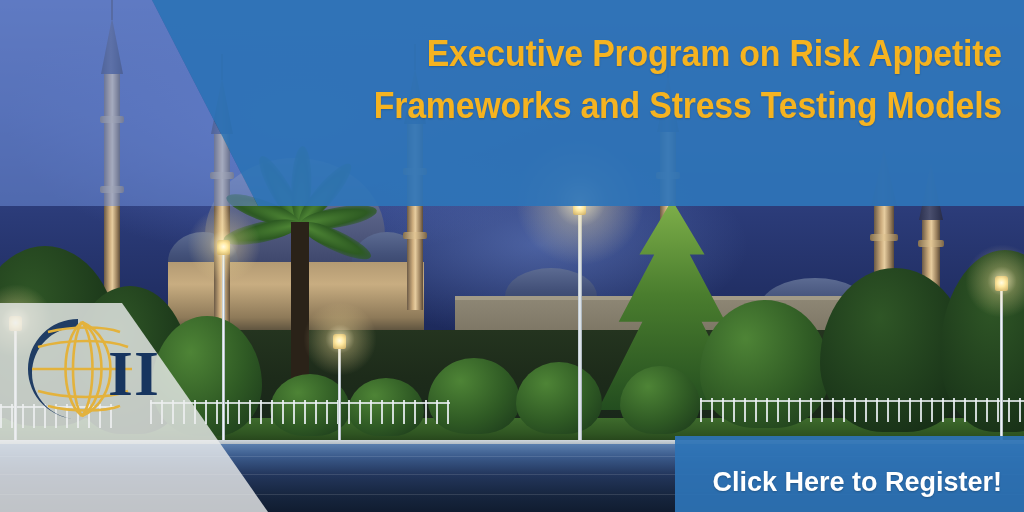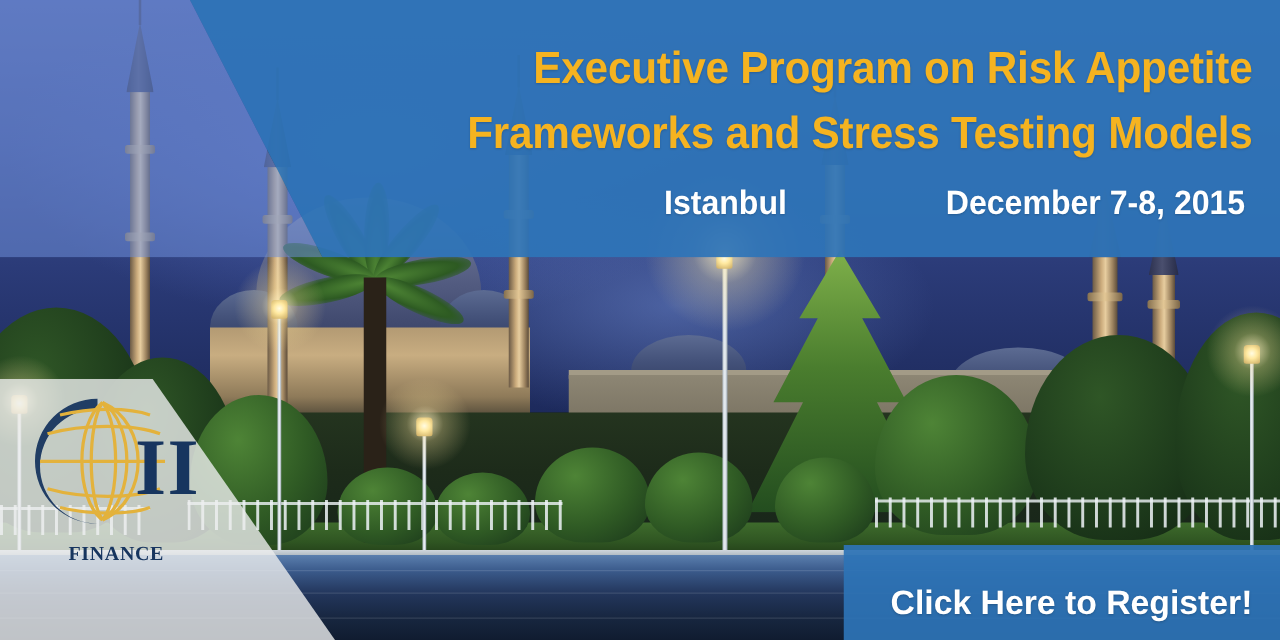--- a/index.html
+++ b/index.html
@@ -320,24 +320,20 @@
     <div class="ripple" style="top:474px;"></div>
     <div class="ripple" style="top:494px;"></div>
   </div>
 
   <div id="header-overlay-soft"></div>
   <div id="header-overlay"></div>
 
   <div id="title-block">
     <div class="title-line l1">Executive Program on Risk Appetite</div>
     <div class="title-line l2">Frameworks and Stress Testing Models</div>
-    <div class="subtitle-row">
-      <div class="sub-text">Istanbul</div>
-      <div class="sub-text">December 7-8, 2015</div>
-    </div>
   </div>
 
   <div id="logo-panel"></div>
   <div id="logo-inner">
     <div class="globe-wrap">
       <svg width="142" height="108" viewBox="0 0 142 108">
 
         <path d="M62 4 A 50 50 0 1 0 62 104 A 42 42 0 1 1 62 12 Z" fill="#17355f" opacity="0.95"></path>
 
         <g stroke="#e3b23c" stroke-width="2.6" fill="none">
@@ -351,20 +347,19 @@
           <path d="M16 54 L 116 54"></path>
           <path d="M22 76 C 50 84, 92 84, 112 76"></path>
           <path d="M32 17 C 56 11, 88 11, 104 17"></path>
           <path d="M32 91 C 56 97, 88 97, 104 91"></path>
         </g>
 
         <text x="92" y="80" font-family="Liberation Serif, serif" font-size="64" font-weight="700" fill="#17355f" letter-spacing="1">IIF</text>
       </svg>
     </div>
     <div class="logo-text-wrap">
-      <span>FINANCE</span>
     </div>
   </div>
 
   <div id="register-banner"></div>
   <div id="register-label">Click Here to Register!</div>
 
 </div>
 
 </body></html>

